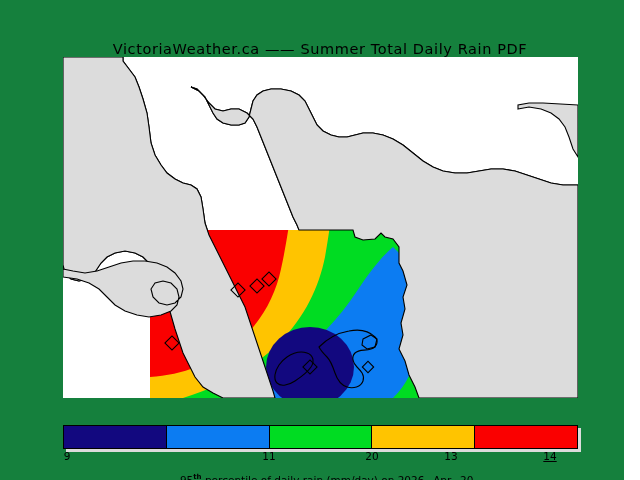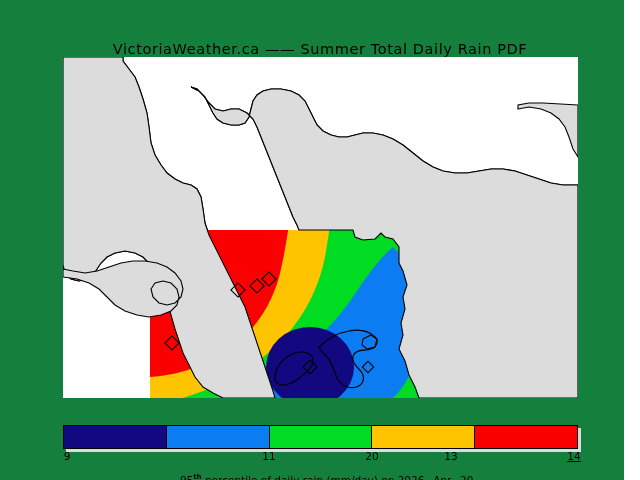--- a/index.html
+++ b/index.html
@@ -271,20 +271,20 @@
       <div class="cb-seg" style="background: rgb(250, 0, 0);"></div>
     </div>
   </div>
 
   <div id="cb-ticks">
       <div class="cb-tick" style="left: 4px;">9</div>
       <div class="cb-tick" style="left: 103px; margin-top: 48px;">10</div>
       <div class="cb-tick" style="left: 206px;">11</div>
       <div class="cb-tick" style="left: 309px;">20</div>
       <div class="cb-tick" style="left: 388px;">13</div>
-      <div class="cb-tick" style="left: 511px; text-decoration: underline;">14</div>
+      <div class="cb-tick" style="left: 487px; text-decoration: underline;">14</div>
     </div>
 
   <div id="cb-caption">
     <span>95</span><sup>th</sup><span> percentile of daily rain (mm/day) on 2026−Apr−20</span>
   </div>
 
 </div>
 
 </body></html>

